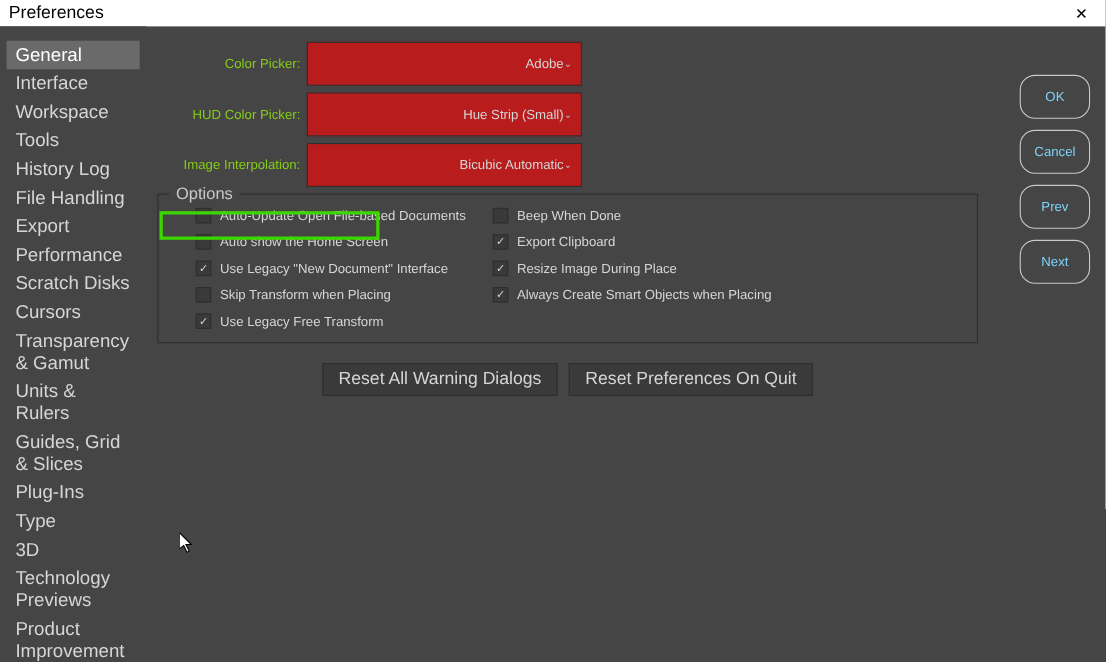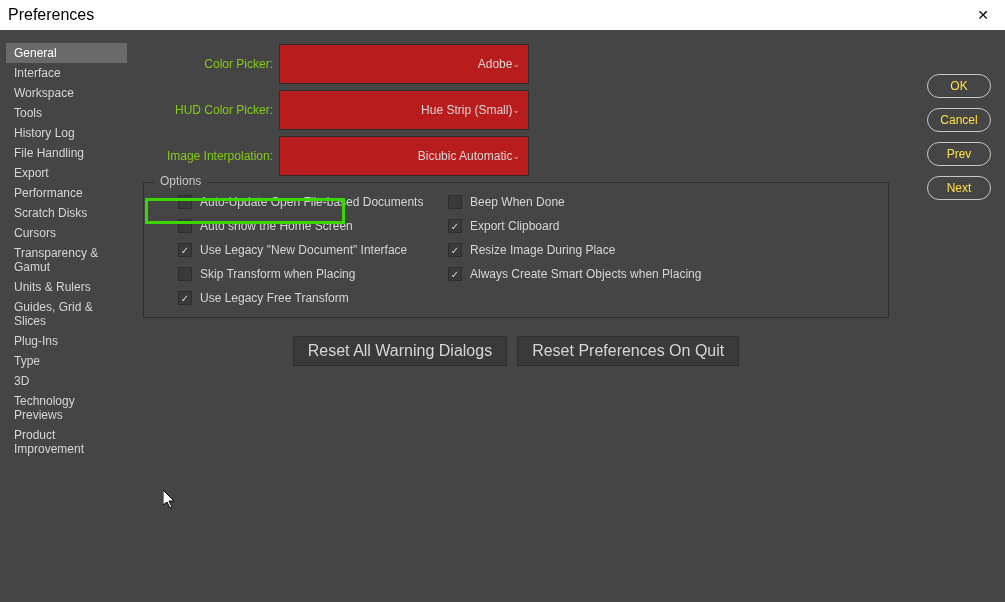--- a/index.html
+++ b/index.html
@@ -3,37 +3,37 @@
 <meta charset="utf-8">
 <style>
   * { box-sizing: border-box; margin: 0; padding: 0; }
   html, body { width: 1005px; height: 602px; font-family: "Segoe UI", Tahoma, sans-serif; font-size: 12px; background: #fff; }
   .window { width: 1005px; height: 602px; background: #fff; display: flex; flex-direction: column; }
   .titlebar { height: 30px; display: flex; align-items: center; justify-content: space-between; padding: 0 8px; background: #fff; }
   .titlebar-title { font-size: 16px; color: #000; }
   .close-x { font-size: 14px; color: #000; cursor: pointer; padding: 4px 8px; }
   .body { flex: 1; background: #454545; display: flex; position: relative; }
   .sidebar { width: 133px; background: #454545; padding: 13px 6px 6px 6px; }
-  .sidebar-item { color: #d6d6d6; padding: 3px 8px; cursor: pointer; font-size: 12px; }
+  .sidebar-item { color: #d6d6d6; padding: 3px 8px; cursor: pointer; font-size: 17px; }
   .sidebar-item.selected { background: #6a6a6a; color: #fff; }
   .main { flex: 1; padding: 14px 116px 14px 10px; color: #d6d6d6; }
   .row { display: flex; align-items: center; margin-bottom: 6px; }
   .label-right { width: 130px; text-align: right; margin-right: 6px; color: #84cc16; }
   .select { flex: 0 0 250px; background: #b91c1c; border: 1px solid #2e2e2e; height: 40px; display: flex; align-items: center; padding: 0 8px; justify-content: flex-end; color: #d6d6d6; cursor: pointer; }
   .caret { font-size: 9px; color: #bbb; }
   .options-frame { border: 1px solid #2e2e2e; margin-top: 6px; padding: 12px 10px 12px 10px; position: relative; }
-  .options-legend { position: absolute; top: -9px; left: 10px; background: #454545; padding: 0 6px; color: #c8c8c8; font-size: 12px; }
+  .options-legend { position: absolute; top: -9px; left: 10px; background: #454545; padding: 0 6px; color: #c8c8c8; font-size: 15px; }
   .checkgrid { display: grid; grid-template-columns: 270px 280px; column-gap: 0; row-gap: 10px; }
   .check-row { display: flex; align-items: center; gap: 8px; padding-left: 24px; }
   .chk { width: 14px; height: 14px; border: 1px solid #2e2e2e; background: #3a3a3a; display: inline-flex; align-items: center; justify-content: center; font-size: 10px; color: #d6d6d6; cursor: pointer; flex-shrink: 0; }
   .chk.checked::after { content: "✓"; }
   .chk-label { color: #d6d6d6; }
   .highlight { position: absolute; border: 3px solid #3bd600; pointer-events: none; }
   .buttons { position: absolute; top: 44px; right: 14px; display: flex; flex-direction: column; gap: 10px; }
-  .btn-pill { width: 64px; height: 24px; border: 1px solid #c8c8c8; background: transparent; border-radius: 14px; color: #fde047; display: flex; align-items: center; justify-content: center; cursor: pointer; font-size: 12px; }
+  .btn-pill { width: 64px; height: 40px; border: 1px solid #c8c8c8; background: transparent; border-radius: 14px; color: #7dd3fc; display: flex; align-items: center; justify-content: center; cursor: pointer; font-size: 12px; }
   .btn-pill.primary {}
   .bottom-actions { display: flex; gap: 10px; justify-content: center; margin-top: 18px; }
   .btn-flat { background: #3a3a3a; border: 1px solid #2e2e2e; color: #d6d6d6; padding: 5px 14px; cursor: pointer; font-size: 16px; }
   .cursor { position: absolute; left: 163px; top: 460px; font-size: 16px; color: #fff; pointer-events: none; }
 </style>
 </head>
 <body>
 
 <div class="window">
   <div class="titlebar">

